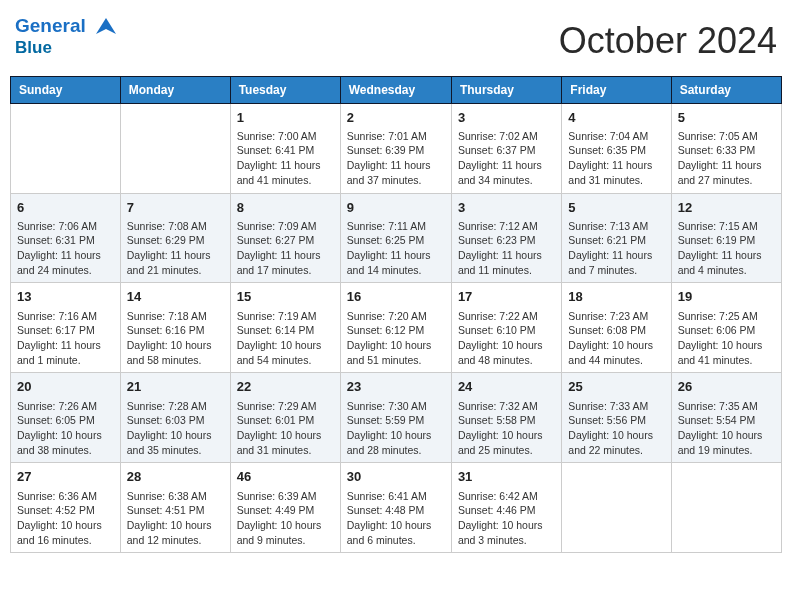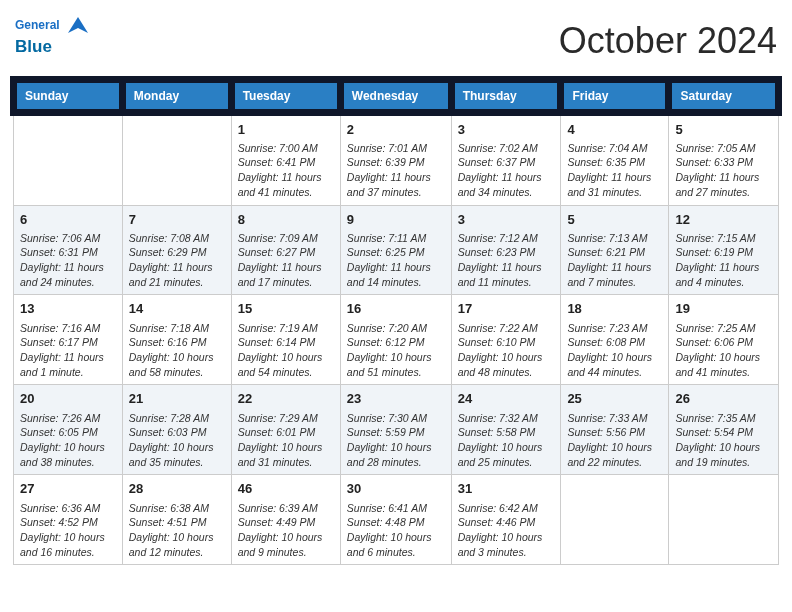--- a/index.html
+++ b/index.html
@@ -40,60 +40,59 @@
       border-collapse: collapse;
       font-size: 11px;
     }
     .calendar th {
       background-color: #2a7fc4;
       color: #fff;
       text-align: left;
       padding: 6px 8px;
       font-size: 12px;
       font-weight: bold;
-      border: 7px solid #0f172a;
+      border: 1px solid #0f172a;
     }
     .calendar td {
       border: 1px solid #ccc;
       vertical-align: top;
       padding: 5px 6px;
       width: 113px;
       min-height: 80px;
       color: #333;
       line-height: 1.4;
     }
     .day-num {
       font-size: 13px;
       font-weight: bold;
       color: #222;
       display: block;
       margin-bottom: 2px;
     }
     .cell-info {
       font-size: 10.5px;
       color: #333;
-      font-style: italic;
     }
     .even-row td {
       background-color: #f0f4f8;
     }
     .odd-row td {
       background-color: #ffffff;
     }
     .empty-cell {
       background-color: #f9f9f9;
     }
   </style>
 </head>
 <body>
 
 <div class="header">
   <div class="logo">
     <div>
-      <div style="font-size:12px;font-weight:bold;color:#2a2a2a;line-height:1.15;">
+      <div style="font-size:19px;font-weight:bold;color:#2a2a2a;line-height:1.15;">
         <span style="color:#1a6fc4;">General</span>
         <svg width="28" height="22" viewBox="0 0 28 22" style="vertical-align:middle;margin:0 1px;">
           <polygon points="4,18 14,2 24,18 14,13" fill="#1a6fc4"></polygon>
         </svg>
       </div>
       <div style="font-size:17px;font-weight:bold;color:#0369a1;line-height:1.15;">Blue</div>
     </div>
   </div>
   <div class="title-block">
     <div class="month-title">October 2024</div>

